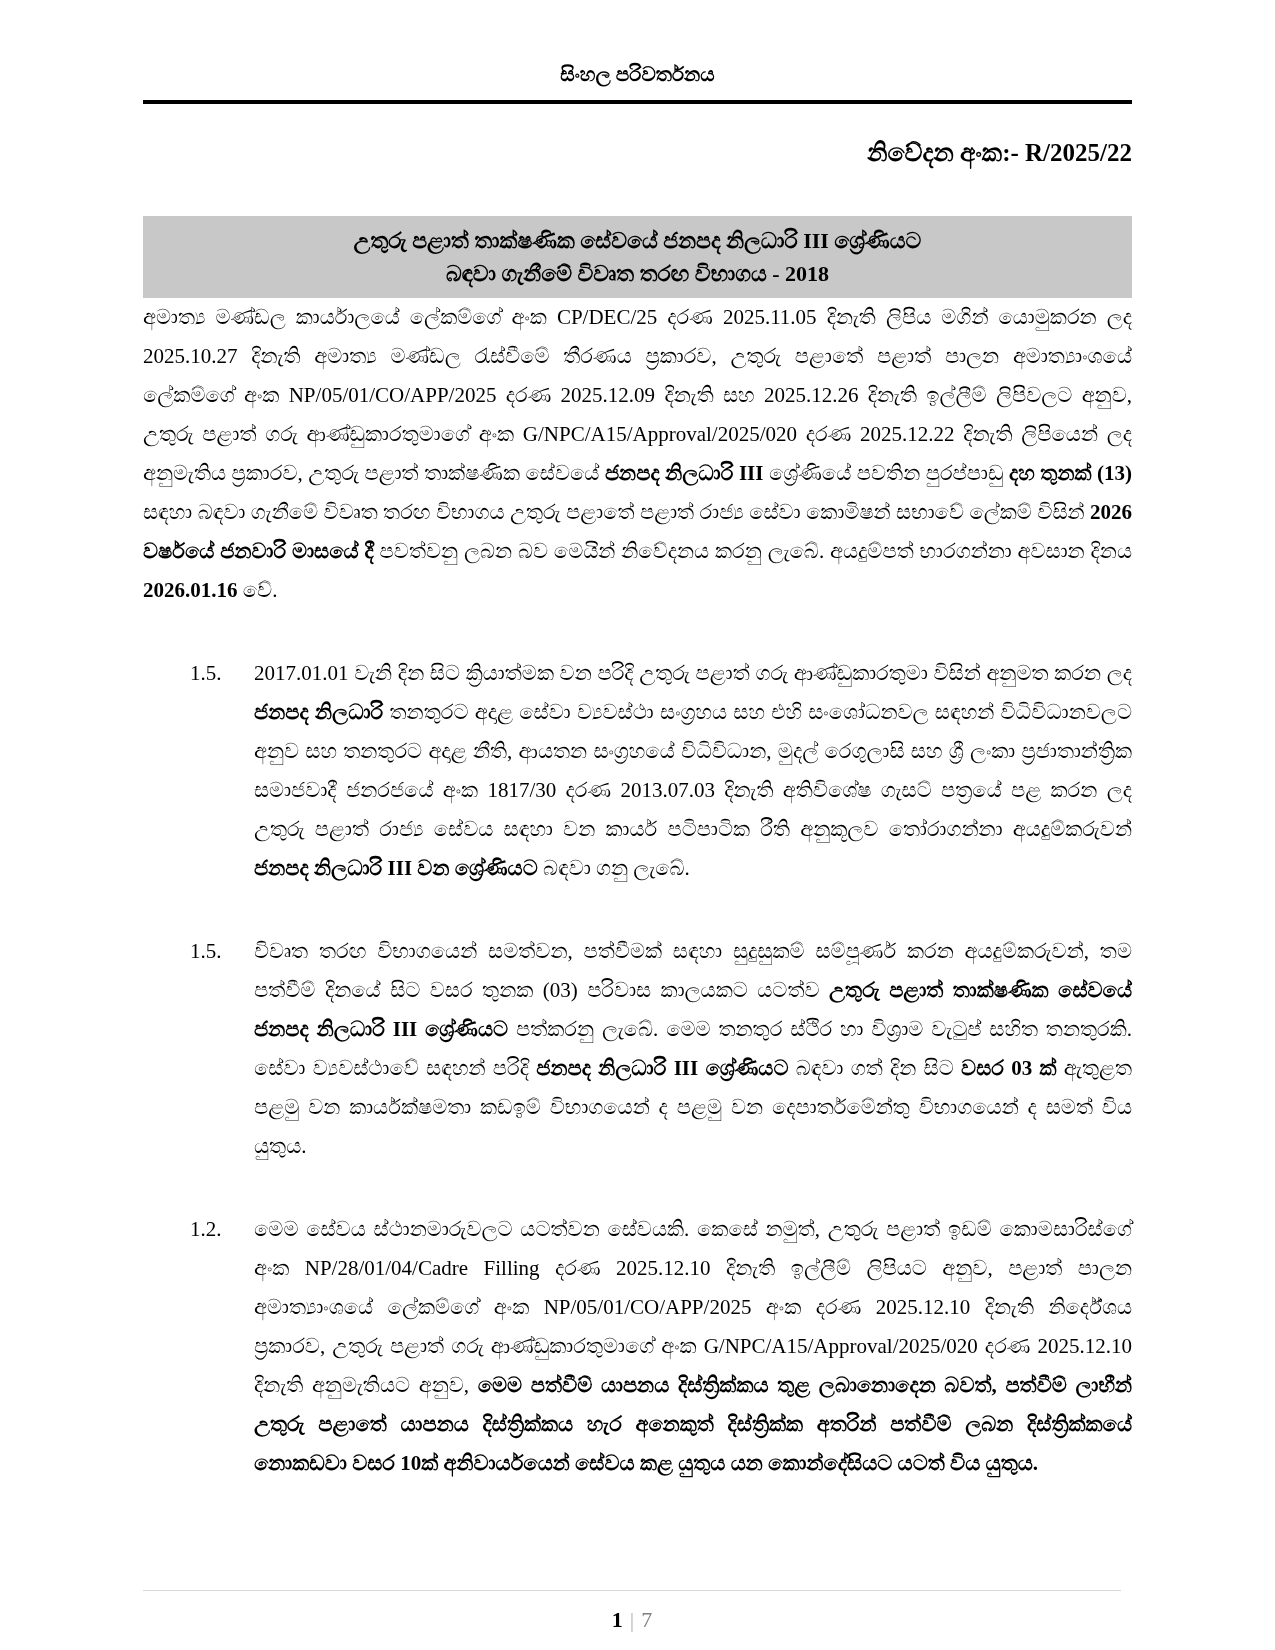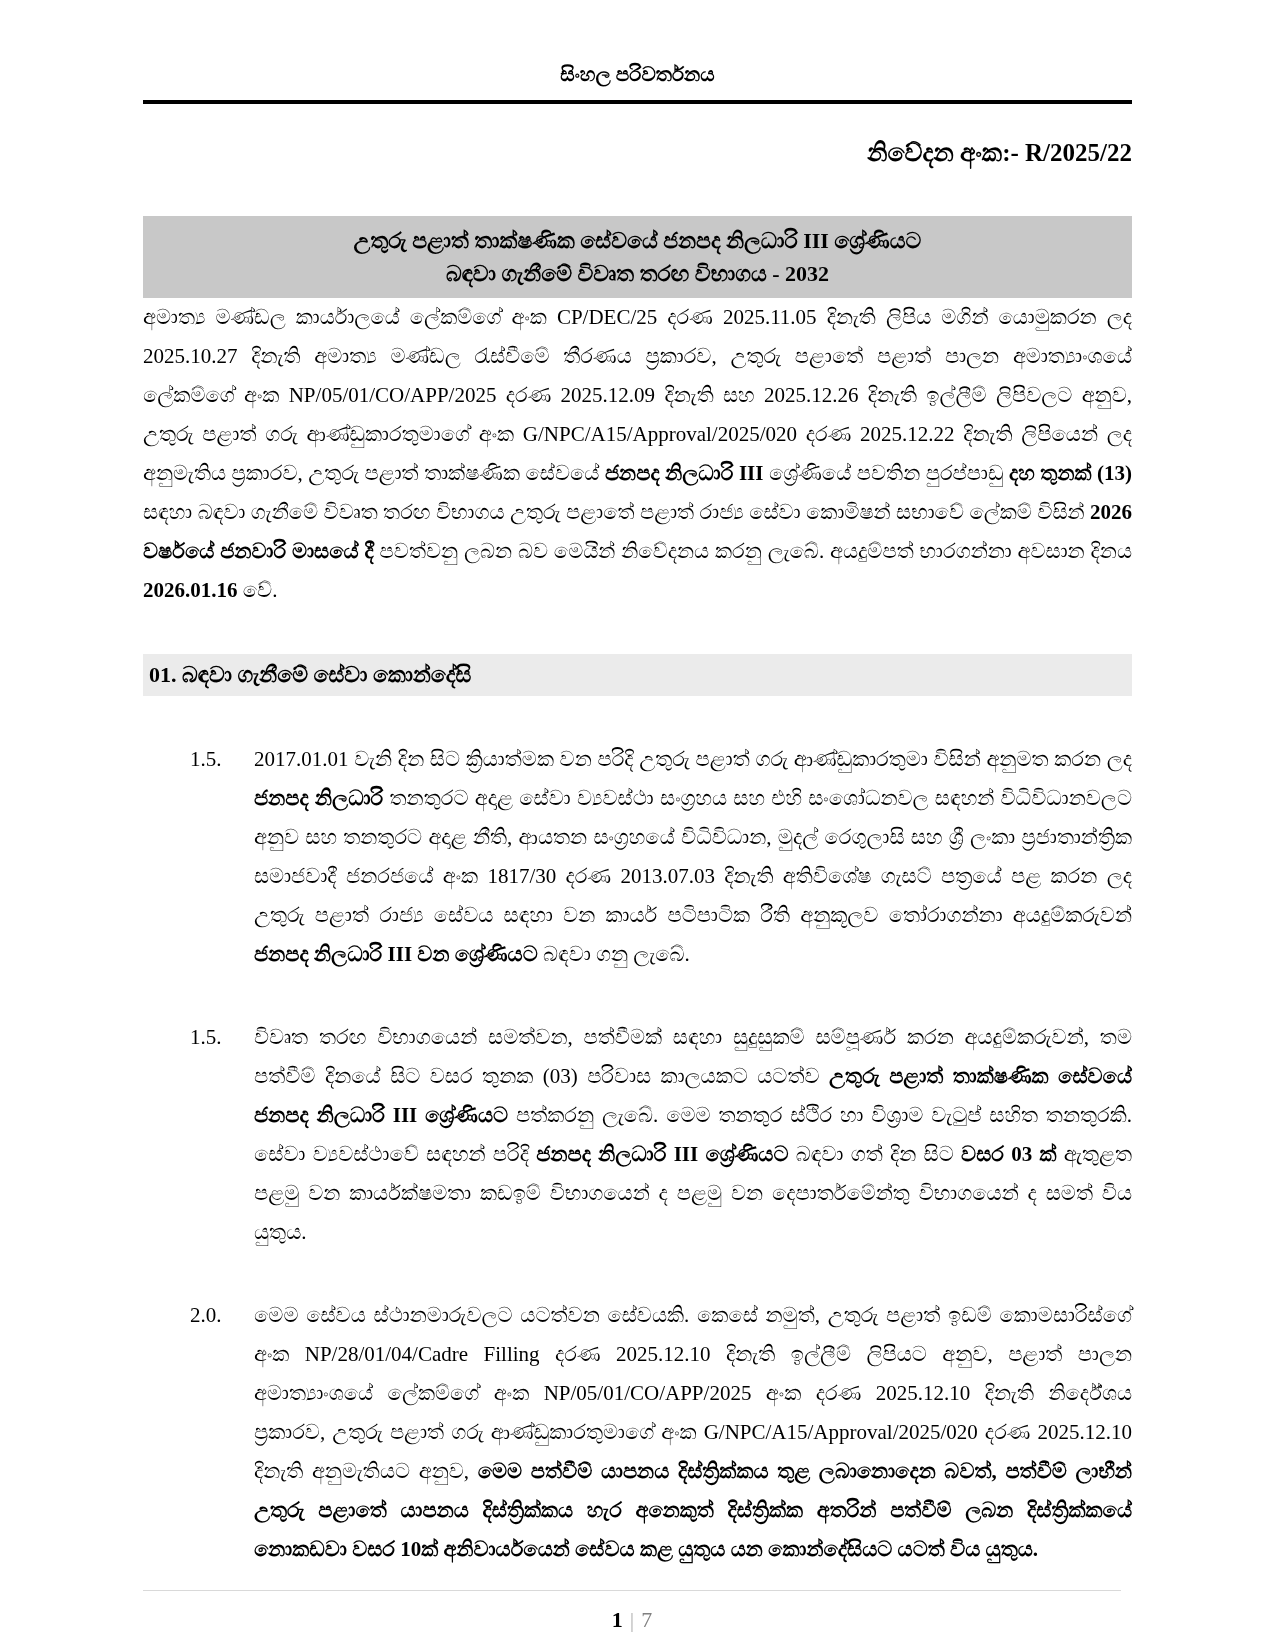--- a/index.html
+++ b/index.html
@@ -112,39 +112,38 @@
   <div class="content">
 
     <div class="header-label">සිංහල පරිවර්තනය</div>
 
     <div class="header-rule"></div>
 
     <div class="notice-number">නිවේදන අංක:- R/2025/22</div>
 
     <div class="title-box">
       <div class="title-line">උතුරු පළාත් තාක්ෂණික සේවයේ ජනපද නිලධාරි III ශ්‍රේණියට</div>
-      <div class="title-line">බඳවා ගැනීමේ විවෘත තරඟ විභාගය - 2032</div>
+      <div class="title-line">බඳවා ගැනීමේ විවෘත තරඟ විභාගය - 2018</div>
     </div>
 
     <p class="para intro"><span>අමාත්‍ය මණ්ඩල කාර්යාලයේ ලේකම්ගේ අංක CP/DEC/25 දරණ 2025.11.05 දිනැති ලිපිය මගින් යොමුකරන ලද 2025.10.27 දිනැති අමාත්‍ය මණ්ඩල රැස්වීමේ තීරණය ප්‍රකාරව, උතුරු පළාතේ පළාත් පාලන අමාත්‍යාංශයේ ලේකම්ගේ අංක NP/05/01/CO/APP/2025 දරණ 2025.12.09 දිනැති සහ 2025.12.26 දිනැති ඉල්ලීම් ලිපිවලට අනුව, උතුරු පළාත් ගරු ආණ්ඩුකාරතුමාගේ අංක G/NPC/A15/Approval/2025/020 දරණ 2025.12.22 දිනැති ලිපියෙන් ලද අනුමැතිය ප්‍රකාරව, උතුරු පළාත් තාක්ෂණික සේවයේ </span><span class="b">ජනපද නිලධාරි III</span><span> ශ්‍රේණියේ  පවතින පුරප්පාඩු </span><span class="b">දහ තුනක් (13)</span><span> සඳහා බඳවා ගැනීමේ විවෘත තරඟ විභාගය උතුරු පළාතේ පළාත් රාජ්‍ය සේවා කොමිෂන් සභාවේ ලේකම් විසින් </span><span class="b">2026 වර්ෂයේ ජනවාරි මාසයේ දී</span><span> පවත්වනු ලබන බව මෙයින් නිවේදනය කරනු ලැබේ. අයදුම්පත් භාරගන්නා අවසාන දිනය </span><span class="b">2026.01.16</span><span> වේ.</span></p>
 
-    <div class="section-bar">01. බඳවා ගැනීමේ සේවා කොන්දේසි</div>
 
     <div class="item">
       <div class="item-number">1.5.</div>
       <div class="item-body para"><span>2017.01.01 වැනි දින සිට ක්‍රියාත්මක වන පරිදි උතුරු පළාත් ගරු ආණ්ඩුකාරතුමා විසින් අනුමත කරන ලද </span><span class="b">ජනපද නිලධාරි</span><span> තනතුරට අදාළ සේවා ව්‍යවස්ථා සංග්‍රහය සහ එහි සංශෝධනවල සඳහන් විධිවිධානවලට අනුව සහ තනතුරට අදාළ නීති,  ආයතන සංග්‍රහයේ විධිවිධාන, මුදල් රෙගුලාසි සහ ශ්‍රී ලංකා ප්‍රජාතාන්ත්‍රික සමාජවාදී ජනරජයේ අංක 1817/30 දරණ 2013.07.03 දිනැති අතිවිශේෂ ගැසට් පත්‍රයේ පළ කරන ලද උතුරු පළාත් රාජ්‍ය සේවය සඳහා වන කාර්ය පටිපාටික රීති අනුකූලව තෝරාගන්නා අයදුම්කරුවන් </span><span class="b">ජනපද නිලධාරි III වන ශ්‍රේණියට</span><span> බඳවා ගනු ලැබේ.</span></div>
     </div>
 
     <div class="item">
       <div class="item-number">1.5.</div>
       <div class="item-body para"><span>විවෘත තරඟ විභාගයෙන් සමත්වන, පත්වීමක් සඳහා සුදුසුකම් සම්පූර්ණ කරන අයදුම්කරුවන්, තම පත්වීම් දිනයේ සිට වසර තුනක (03) පරිවාස කාලයකට යටත්ව </span><span class="b">උතුරු පළාත් තාක්ෂණික සේවයේ ජනපද නිලධාරි III ශ්‍රේණියට</span><span> පත්කරනු ලැබේ. මෙම තනතුර ස්ථිර හා විශ්‍රාම වැටුප් සහිත තනතුරකි. සේවා ව්‍යවස්ථාවේ සඳහන් පරිදි </span><span class="b">ජනපද නිලධාරි III ශ්‍රේණියට</span><span> බඳවා ගත් දින සිට </span><span class="b">වසර 03 ක්</span><span> ඇතුළත පළමු වන කාර්යක්ෂමතා කඩඉම් විභාගයෙන් ද පළමු වන දෙපාර්තමේන්තු විභාගයෙන් ද සමත් විය යුතුය.</span></div>
     </div>
 
     <div class="item">
-      <div class="item-number">2.0.</div>
+      <div class="item-number">1.2.</div>
       <div class="item-body para"><span>මෙම සේවය ස්ථානමාරුවලට යටත්වන සේවයකි. කෙසේ නමුත්, උතුරු පළාත් ඉඩම් කොමසාරිස්ගේ අංක NP/28/01/04/Cadre Filling දරණ 2025.12.10 දිනැති ඉල්ලීම් ලිපියට අනුව, පළාත් පාලන අමාත්‍යාංශයේ ලේකම්ගේ අංක NP/05/01/CO/APP/2025 අංක දරණ 2025.12.10 දිනැති නිර්දේශය ප්‍රකාරව, උතුරු පළාත් ගරු ආණ්ඩුකාරතුමාගේ අංක G/NPC/A15/Approval/2025/020 දරණ 2025.12.10 දිනැති අනුමැතියට අනුව, </span><span class="b">මෙම පත්වීම් යාපනය දිස්ත්‍රික්කය තුළ ලබානොදෙන බවත්, පත්වීම් ලාභීන් උතුරු පළාතේ යාපනය දිස්ත්‍රික්කය හැර අනෙකුත් දිස්ත්‍රික්ක අතරින් පත්වීම් ලබන දිස්ත්‍රික්කයේ නොකඩවා වසර 10ක් අනිවාර්යයෙන් සේවය කළ යුතුය යන කොන්දේසියට යටත් විය යුතුය.</span></div>
     </div>
 
   </div>
 
   <div class="footer">
     <span class="pg-cur">1</span><span class="pg-sep">|</span><span class="pg-tot">7</span>
   </div>
 </div>
 

